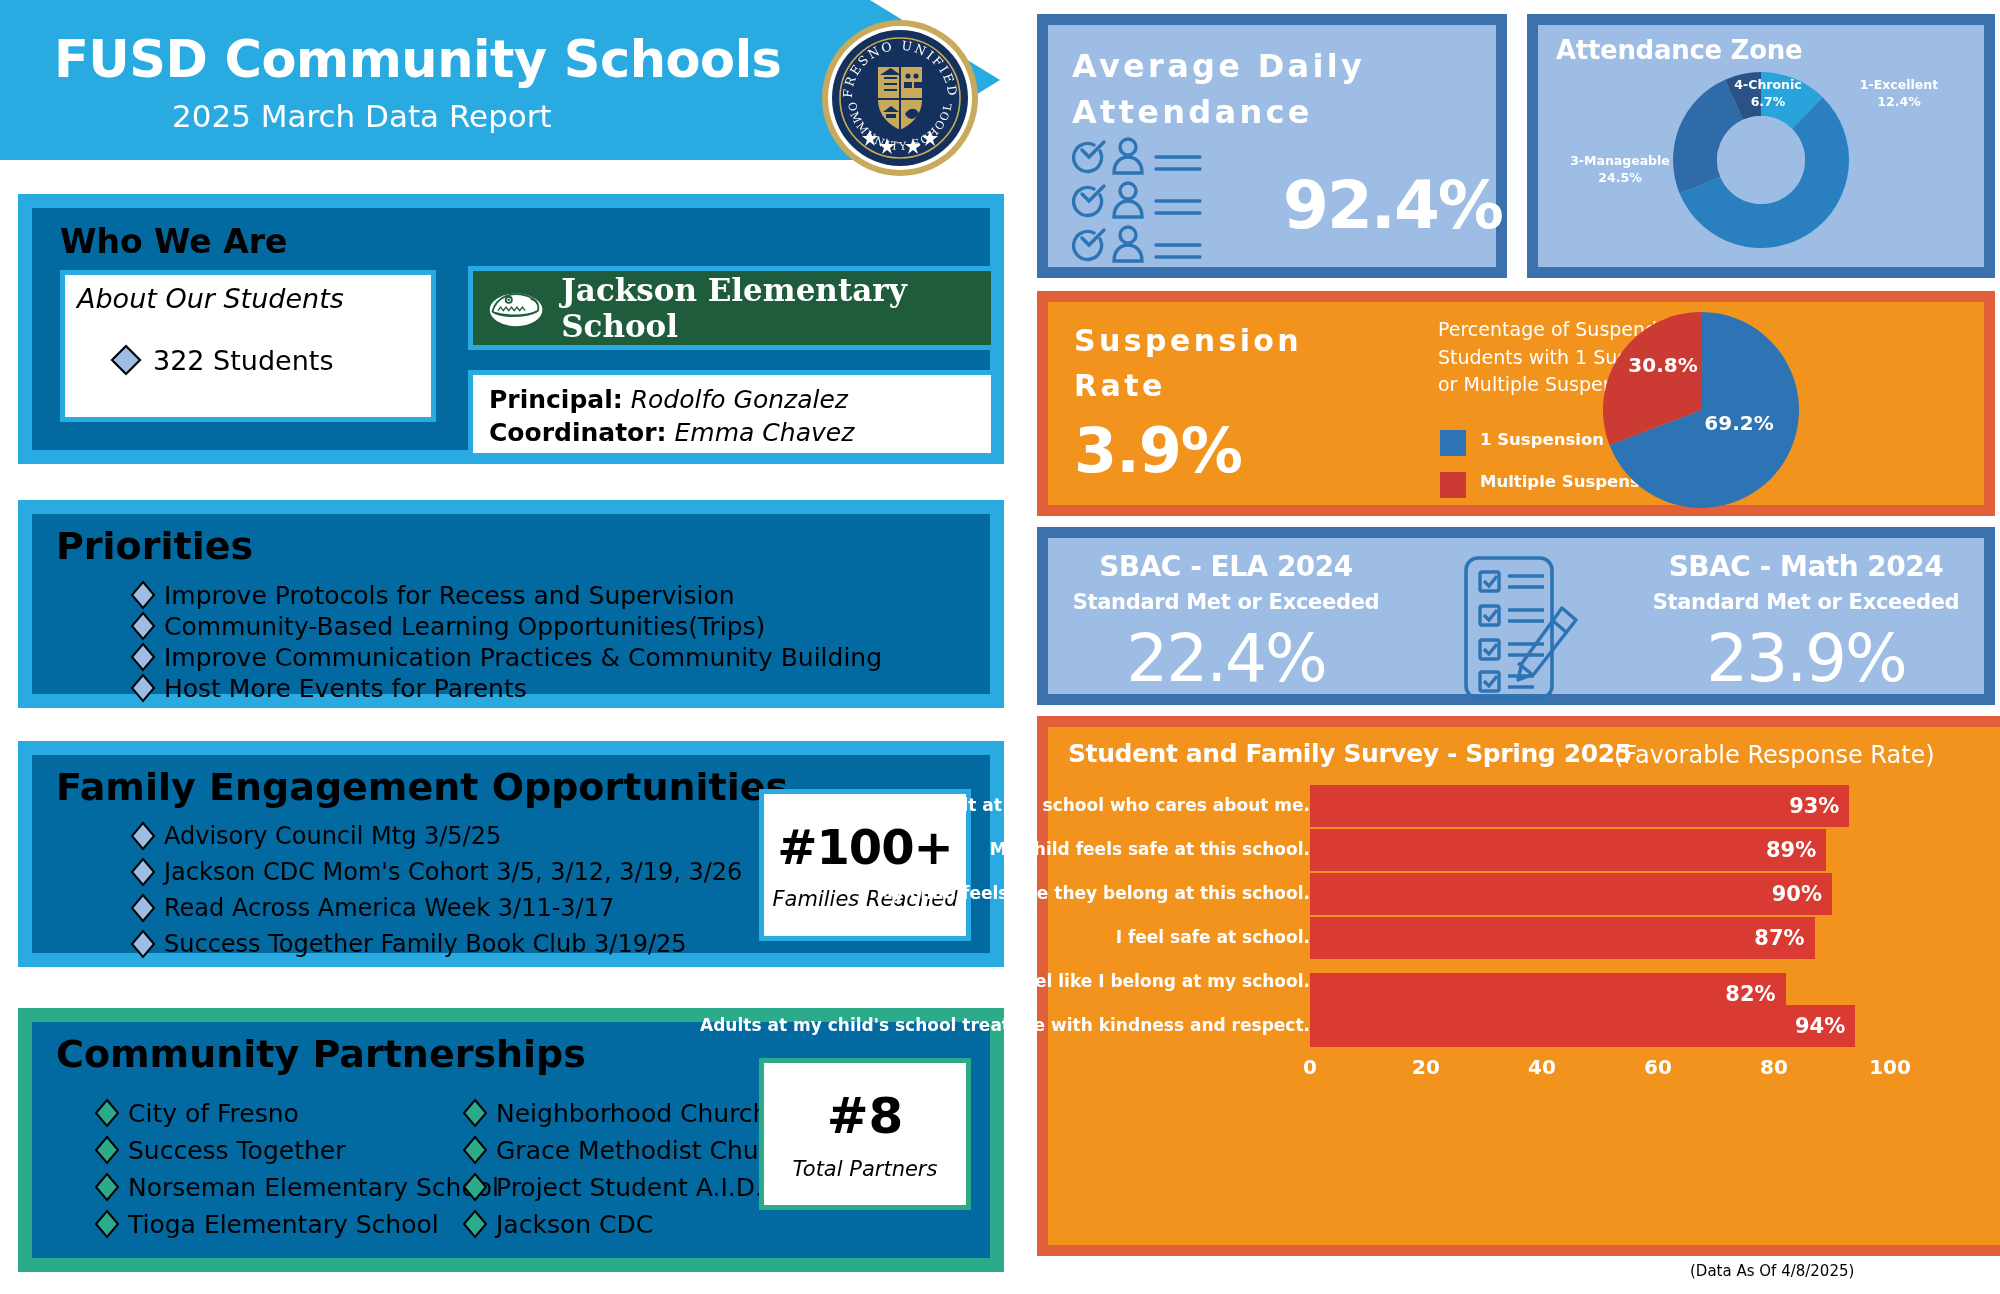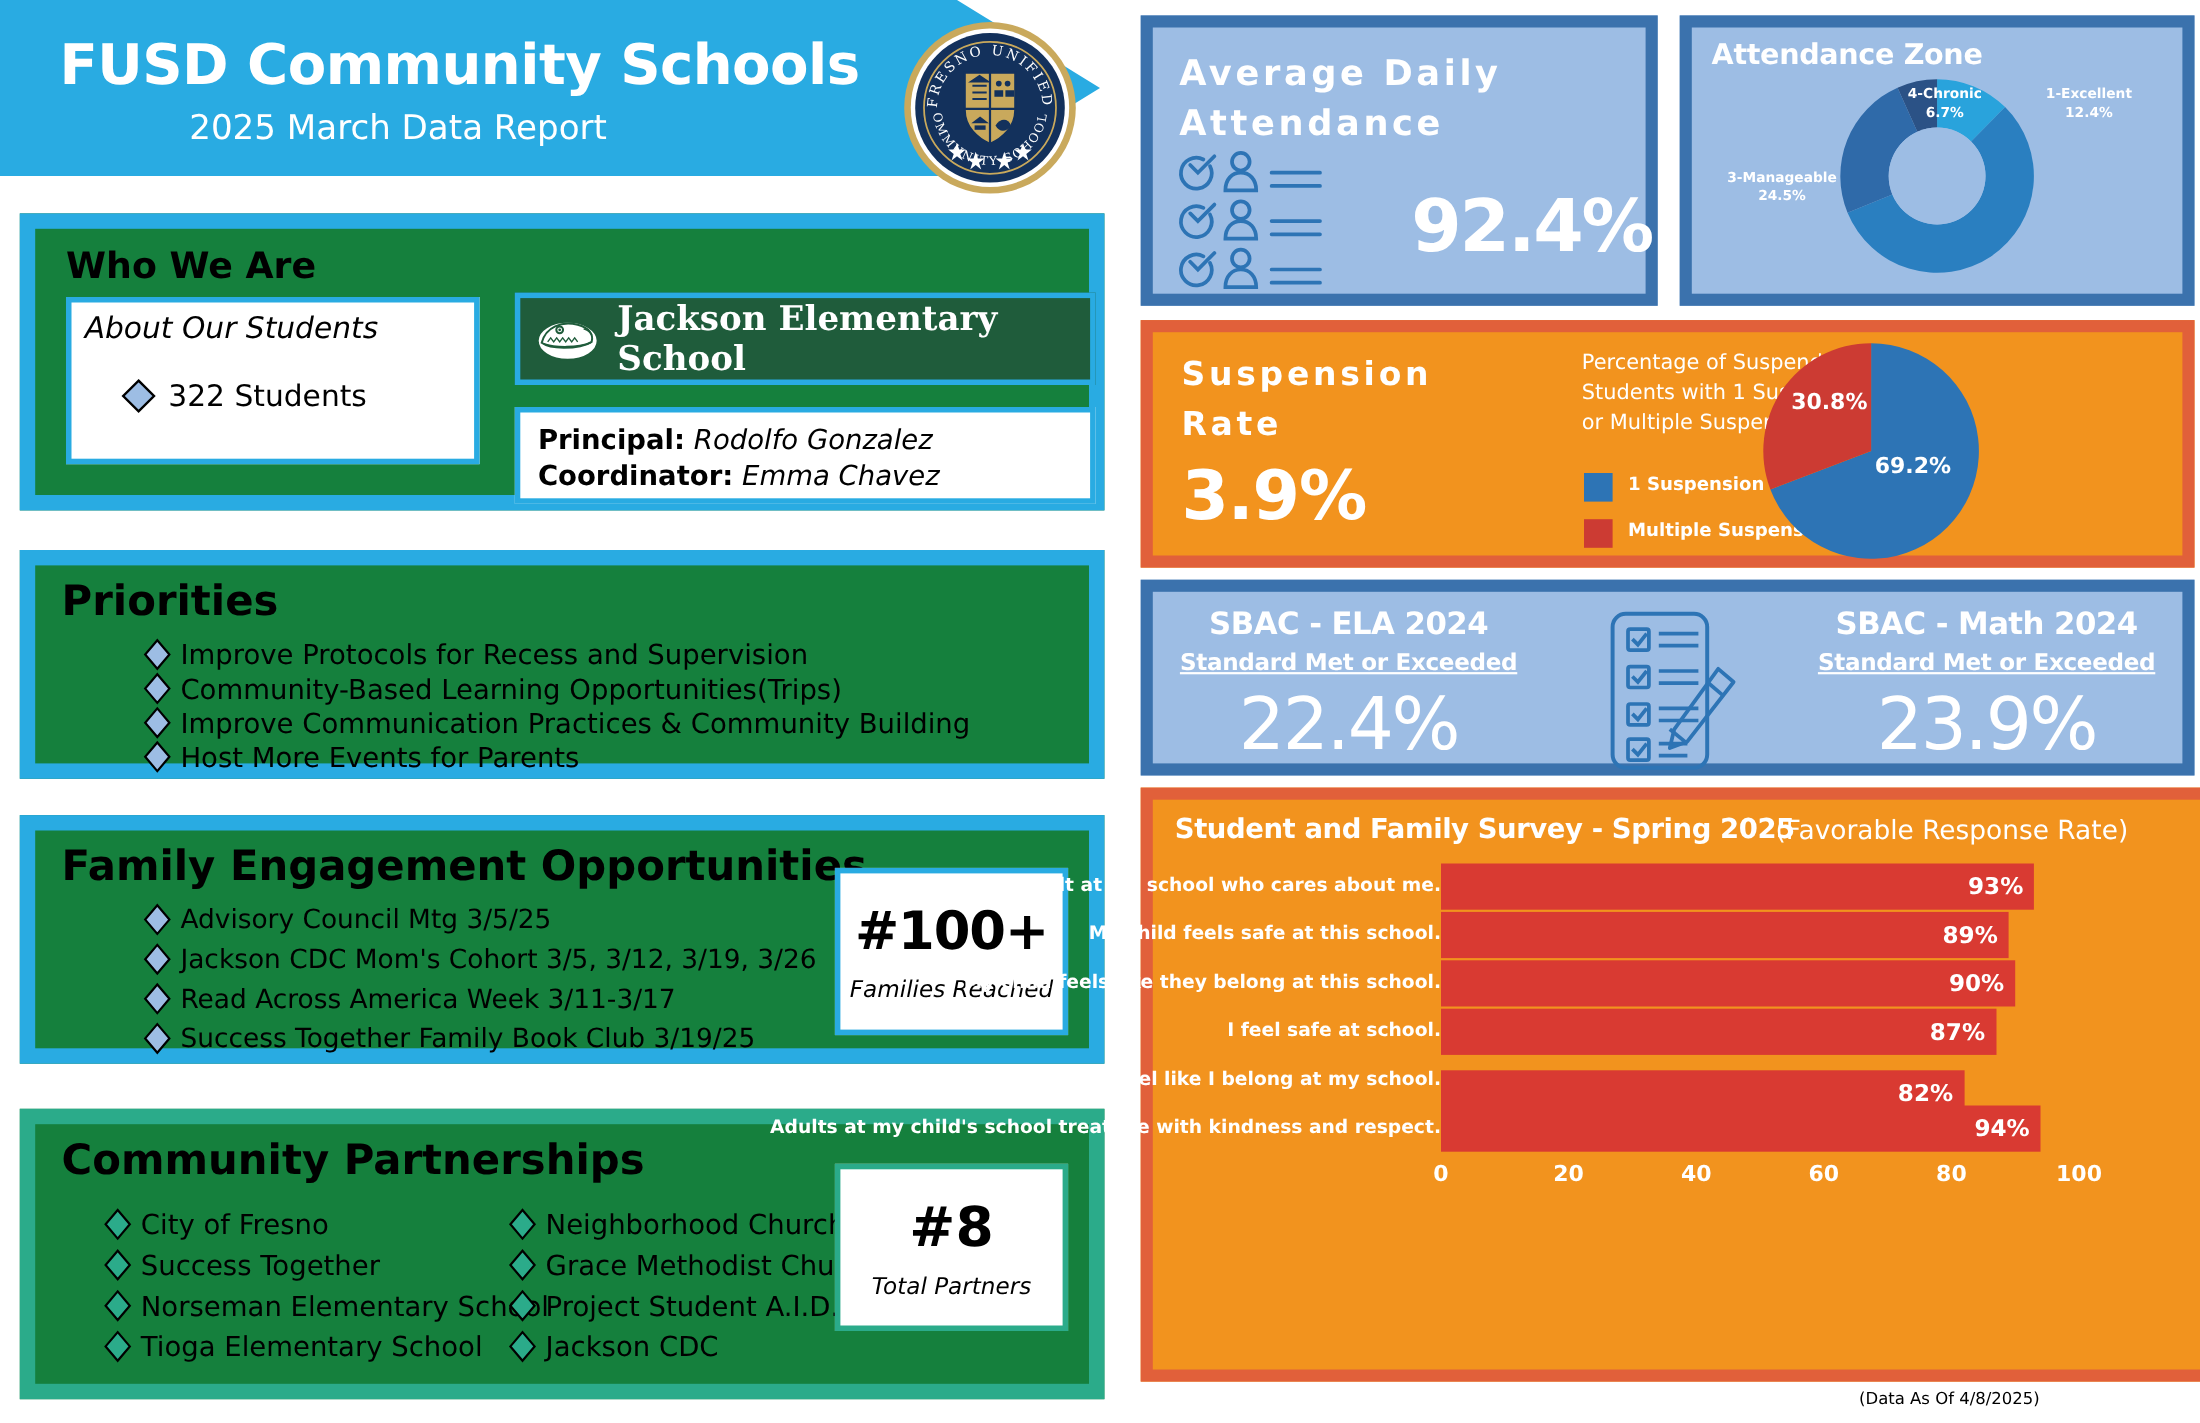--- a/index.html
+++ b/index.html
@@ -24,21 +24,21 @@
     font-family: "DejaVu Sans", sans-serif;
   }
   .header-sub {
     position: absolute; left: 172px; top: 98px;
     color: #ffffff; font-size: 31px; font-weight: normal;
     font-family: "DejaVu Sans", sans-serif;
   }
   .seal { position: absolute; left: 820px; top: 18px; width: 160px; height: 160px; }
 
   
-  .panel { position: absolute; background: #15803d; }
+  .panel { position: absolute; background: #0369a1; }
   .panel-blue  { border: 14px solid #29abe2; }
   .panel-green { border: 14px solid #2bab8a; }
 
   .sec-title {
     font-family: "DejaVu Sans", sans-serif;
     font-weight: bold; color: #000000;
   }
 
   
   #who-we-are { left: 18px; top: 194px; width: 986px; height: 270px; }
@@ -143,21 +143,21 @@
   .leg-sw { width: 26px; height: 26px; flex: 0 0 26px; }
   .leg-tx { color:#fff; font-size: 16.5px; font-weight:bold; line-height: 1.25;
     font-family:"DejaVu Sans", sans-serif; }
   #susp-pie { position:absolute; left: 553px; top: 8px; }
 
   
   #sbac { left: 1037px; top: 527px; width: 958px; height: 178px; }
   .sbac-col { position:absolute; top: 12px; width: 340px; text-align:center; color:#fff; }
   .sbac-col .t1 { font-size: 28px; font-weight:bold; font-family:"DejaVu Sans", sans-serif; letter-spacing:-0.5px;}
   .sbac-col .t2 { font-size: 21px; font-weight:bold; margin-top: 7px;
-    font-family:"DejaVu Sans", sans-serif; letter-spacing:-0.3px;text-decoration:underline;}
+    font-family:"DejaVu Sans", sans-serif; letter-spacing:-0.3px;}
   .sbac-col .v  { font-size: 66px; font-weight:normal; margin-top: 6px;
     font-family:"DejaVu Sans", sans-serif; letter-spacing:-2px; }
   #sbac-ela { left: 8px; }
   #sbac-math { left: 588px; }
   #sbac-icon { position:absolute; left: 396px; top: 16px; }
 
   
   #survey { left: 1037px; top: 716px; width: 1050px; height: 540px; }
   #survey-title { position:absolute; left: 20px; top: 12px; color:#fff; font-size: 25px;
     font-weight:bold; font-family:"DejaVu Sans", sans-serif; letter-spacing:-0.4px; }

